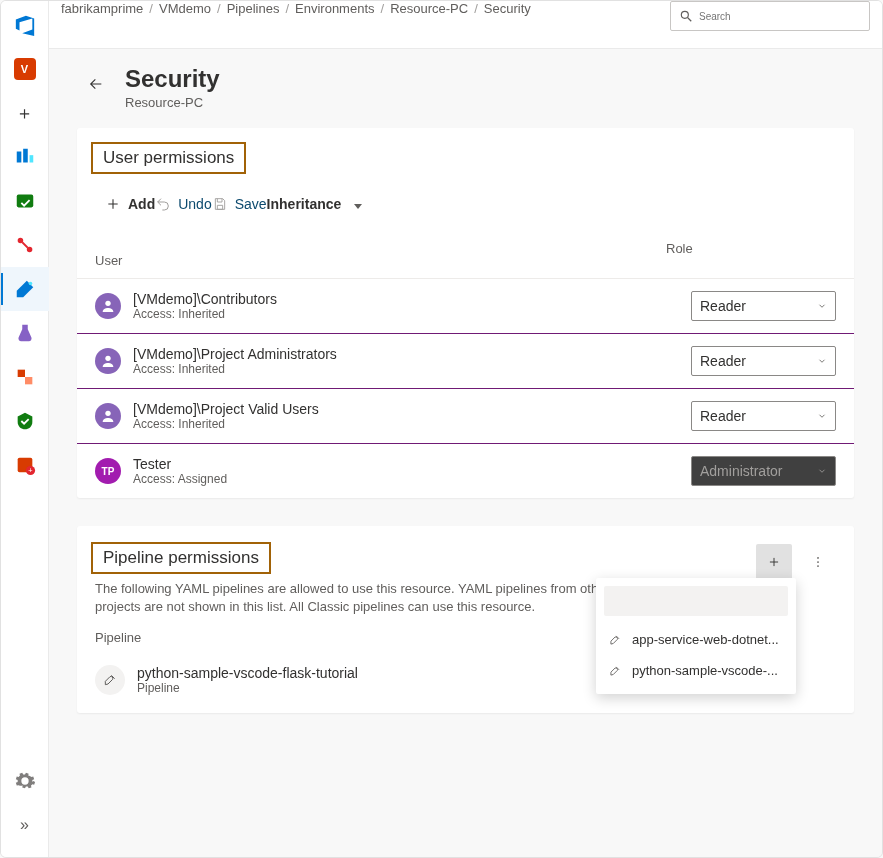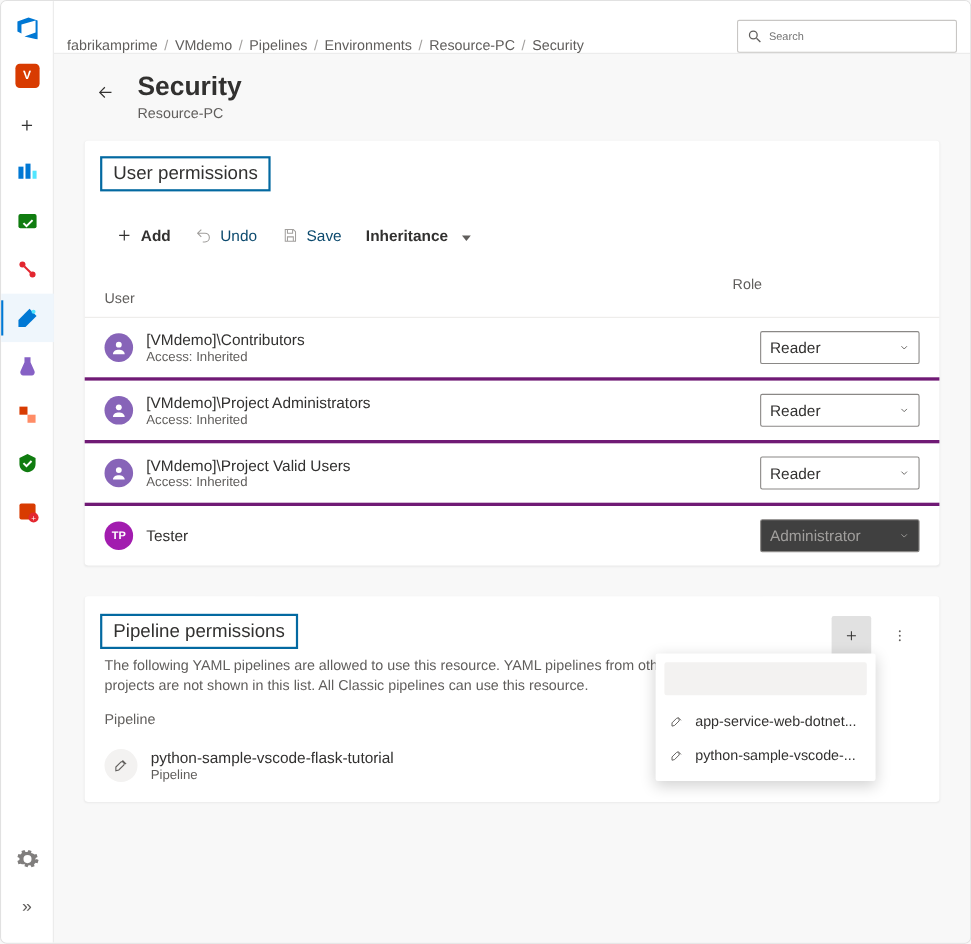--- a/index.html
+++ b/index.html
@@ -49,21 +49,21 @@
   }
   .rail-plus { font-size:18px; color:#333; }
   .rail-bottom {
     margin-top:auto;
     display:flex; flex-direction:column; align-items:center;
     padding-bottom:10px;
   }
   .main { flex:1; background:#f8f8f8; display:flex; flex-direction:column; }
   .topbar {
     height:48px;
-    display:flex; align-items:flex-end;
+    display:flex; align-items:flex-start;
     padding: 0 12px;
     gap:6px;
     background:#fff;
     border-bottom:1px solid #eaeaea;
   }
   .crumb { color:#605e5c; font-size:13px; cursor:pointer; white-space:nowrap; }
   .crumb-sep { color:#a19f9d; font-size:13px; }
   .search-box {
     margin-left:auto;
     display:flex; align-items:center;
@@ -98,37 +98,37 @@
     box-shadow: 0 1px 2px rgba(0,0,0,0.06);
     margin-bottom:28px;
     padding-bottom:0;
   }
   .card-pad { padding: 16px 18px 0 18px; }
   .section-title {
     font-size:17px; font-weight:400; color:#323130;
     display:inline-block;
     padding:2px 4px;
   }
-  .highlight-box { border:2px solid #0369a1; padding:2px 6px; margin:-2px 0 0 -4px; display:inline-block; }
-  .toolbar { display:flex; align-items:center; gap:22px; margin-top:32px; padding-left:10px; }
+  .highlight-box { border:2px solid #a16207; padding:2px 6px; margin:-2px 0 0 -4px; display:inline-block; }
+  .toolbar { display:flex; align-items:center; margin-top:22px; padding-left:10px; }
   .tb-btn { display:flex; align-items:center; gap:7px; font-size:14px; cursor:pointer; }
   .tb-btn.disabled { color:#0c4a6e; cursor:default; }
   .tb-btn .ic { width:16px;height:16px; }
   .table-head {
     display:flex; align-items:center;
     padding: 16px 18px 10px 18px;
     color:#605e5c; font-size:13px;
   }
   .col-user { flex:1;margin-top:25px; }
   .col-role { width:170px; }
   .user-rows { border-top:1px solid #edebe9; }
   .user-row {
     display:flex; align-items:center;
     padding:12px 18px;
-    border-bottom:3px solid #701a75;
+    border-bottom:1px solid #701a75;
   }
   .user-row:last-child { border-bottom:none; }
   .avatar {
     width:26px;height:26px;border-radius:50%;
     background:#605e5c;
     display:flex;align-items:center;justify-content:center;
     color:#fff; font-size:10px; font-weight:600;
     margin-right:12px;
     flex-shrink:0;
   }
@@ -412,20 +412,21 @@
                 <span>Reader</span>
                 <svg width="10" height="10" viewBox="0 0 24 24">
                   <path d="M6 9l6 6 6-6" stroke="#605e5c" stroke-width="2" fill="none"></path>
                 </svg>
               </div>
             </div>
             <div class="user-row">
               <div class="avatar user">TP</div>
               <div class="user-info">
                 <div class="user-name">Tester</div>
+                <div class="user-access">Access: Assigned</div>
               </div>
               <div class="role-select disabled">
                 <span>Administrator</span>
                 <svg width="10" height="10" viewBox="0 0 24 24">
                   <path d="M6 9l6 6 6-6" stroke="#a19f9d" stroke-width="2" fill="none"></path>
                 </svg>
               </div>
             </div>
           </div>
       </div>

